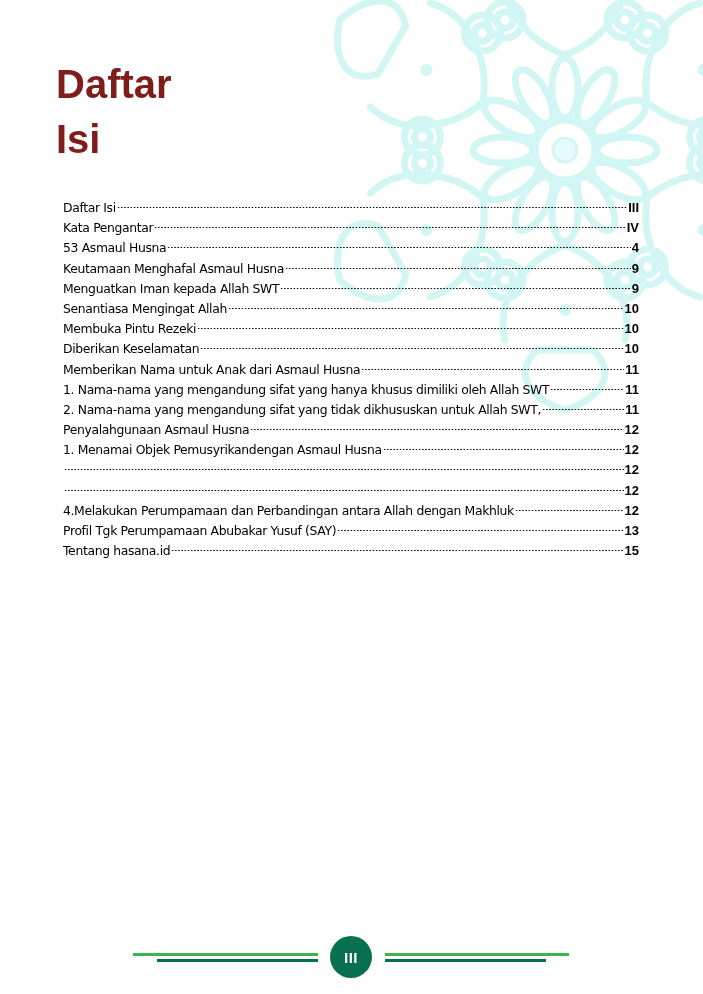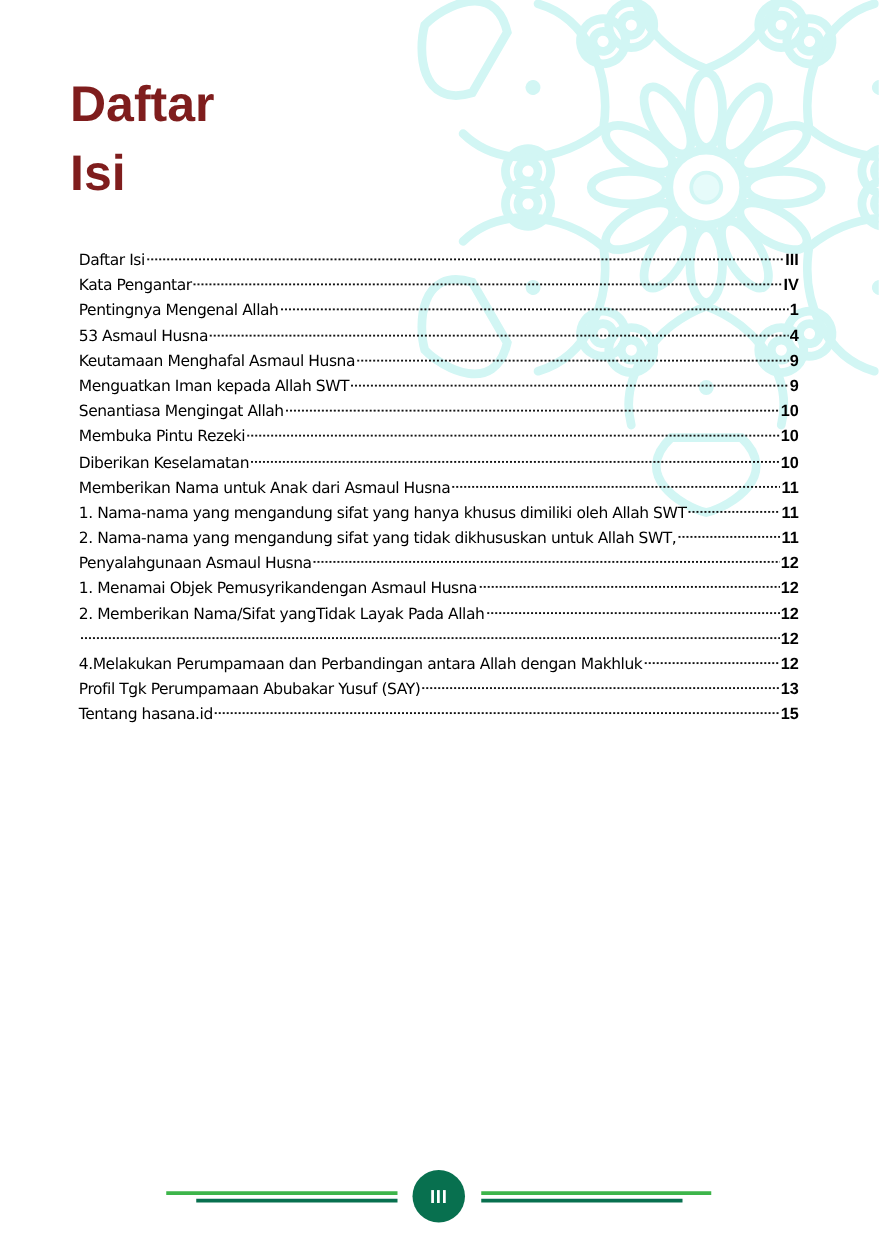--- a/index.html
+++ b/index.html
@@ -144,25 +144,20 @@
       <span class="toc-label">Daftar Isi</span>
       <span class="toc-dots"></span>
       <span class="toc-page">III</span>
     </li>
   <li class="toc-row">
       <span class="toc-label">Kata Pengantar </span>
       <span class="toc-dots"></span>
       <span class="toc-page">IV</span>
     </li>
   <li class="toc-row">
-      <span class="toc-label">Pentingnya Mengenal Allah </span>
-      <span class="toc-dots"></span>
-      <span class="toc-page">1</span>
-    </li>
-  <li class="toc-row">
       <span class="toc-label">53 Asmaul Husna</span>
       <span class="toc-dots"></span>
       <span class="toc-page">4</span>
     </li>
   <li class="toc-row">
       <span class="toc-label">Keutamaan Menghafal Asmaul Husna </span>
       <span class="toc-dots"></span>
       <span class="toc-page">9</span>
     </li>
   <li class="toc-row">
@@ -204,21 +199,20 @@
       <span class="toc-label">Penyalahgunaan Asmaul Husna</span>
       <span class="toc-dots"></span>
       <span class="toc-page">12</span>
     </li>
   <li class="toc-row">
       <span class="toc-label">1. Menamai Objek Pemusyrikandengan Asmaul Husna</span>
       <span class="toc-dots"></span>
       <span class="toc-page">12</span>
     </li>
   <li class="toc-row">
-      <span class="toc-label">2. Memberikan Nama/Sifat yangTidak Layak Pada Allah</span>
       <span class="toc-dots"></span>
       <span class="toc-page">12</span>
     </li>
   <li class="toc-row">
       <span class="toc-dots"></span>
       <span class="toc-page">12</span>
     </li>
   <li class="toc-row">
       <span class="toc-label">4.Melakukan Perumpamaan dan Perbandingan antara Allah dengan Makhluk</span>
       <span class="toc-dots"></span>

